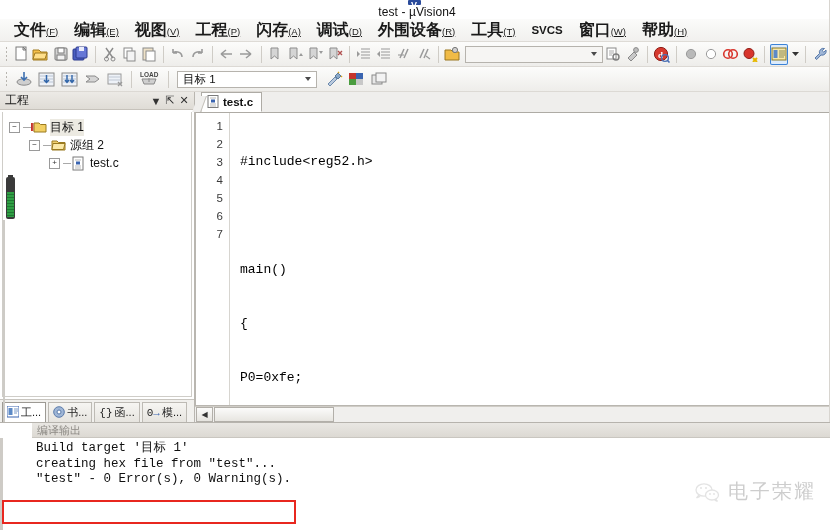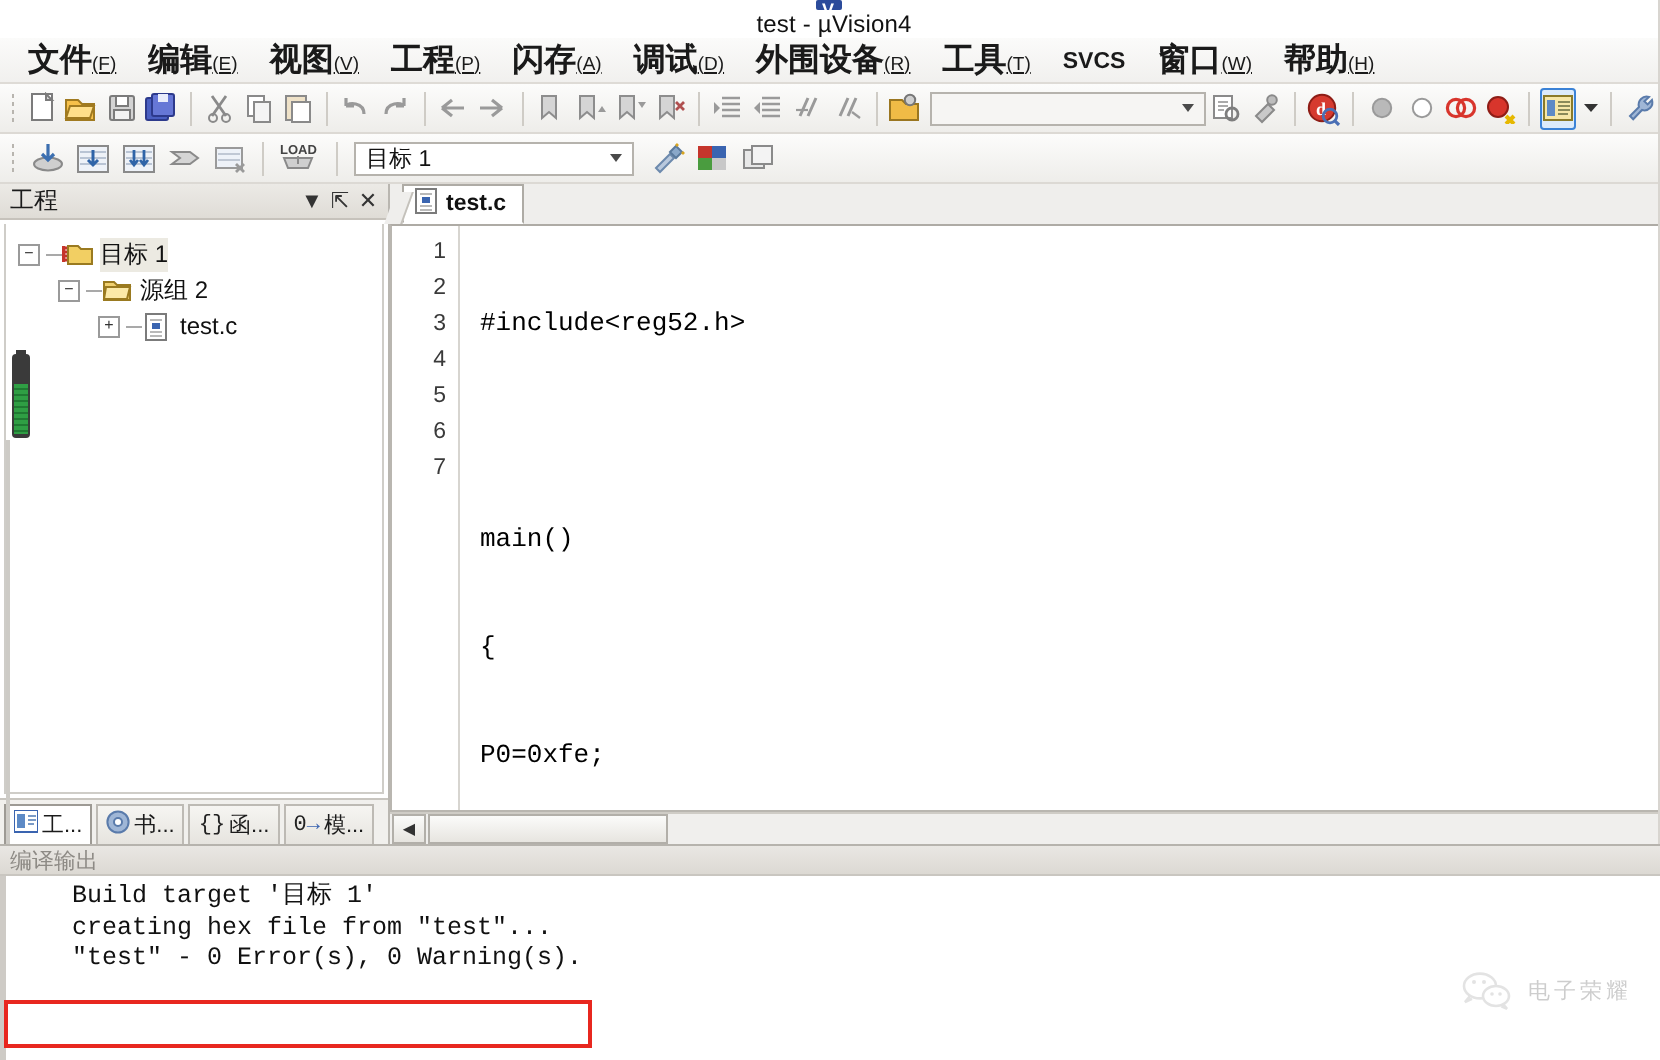--- a/index.html
+++ b/index.html
@@ -86,30 +86,30 @@
         font-size:13px;line-height:18px;color:#000;white-space:pre;position:relative;}
   .code .ln{height:18px;line-height:18px;}
   .hscroll{height:15px;background:#f0efed;border-top:1px solid #cfccc6;display:flex;align-items:center;}
   .hsbtn{width:15px;height:13px;border:1px solid #b2afa9;background:linear-gradient(#fbfbfa,#e6e4df);
          display:flex;align-items:center;justify-content:center;margin-left:1px;font-size:8px;color:#333;}
   .hsthumb{width:118px;height:13px;border:1px solid #b2afa9;background:linear-gradient(#fbfbfa,#e7e5e0);margin-left:1px;}
 
   
   .build{height:110px;background:#fff;border-top:1px solid #b6b3ad;display:flex;flex-direction:column;position:relative;}
   .build-head{height:14px;background:linear-gradient(#e9e7e3,#dcd9d3);display:flex;align-items:center;padding-left:5px;
-              border-bottom:1px solid #c9c6c0;}
+              border-bottom:1px solid #c9c6c0;margin-left:32px;}
   .build-head span{font-size:11px;color:#8d8a85;}
   .build-body{flex:1;background:#fff;font-family:"Liberation Mono","DejaVu Sans Mono",monospace;
               font-size:12.5px;line-height:15.5px;color:#111;padding:3px 0 0 4px;position:relative;overflow:hidden;}
   .build-body .bl{white-space:pre;height:15.5px;margin-left:32px;}
   .build-left-rail{position:absolute;left:0;top:0;width:3px;height:100%;background:#cecbc6;}
   .hl-box{position:absolute;left:2px;top:62px;width:290px;height:20px;border:2px solid #e8271f;}
 
   .watermark{position:absolute;right:14px;bottom:28px;display:flex;align-items:center;gap:8px;opacity:.5;}
-  .watermark .wtext{font-size:11px;color:#9c9c9c;letter-spacing:2px;text-align:right;}
+  .watermark .wtext{font-size:20px;color:#9c9c9c;letter-spacing:2px;text-align:right;}
   .wechat{width:26px;height:20px;position:relative;}
 
   .edge-right{position:absolute;right:0;top:0;width:1px;height:100%;background:#d8d5d0;}
 </style>
 </head>
 <body>
 
 <div class="app">
 
   <div class="titlebar">

